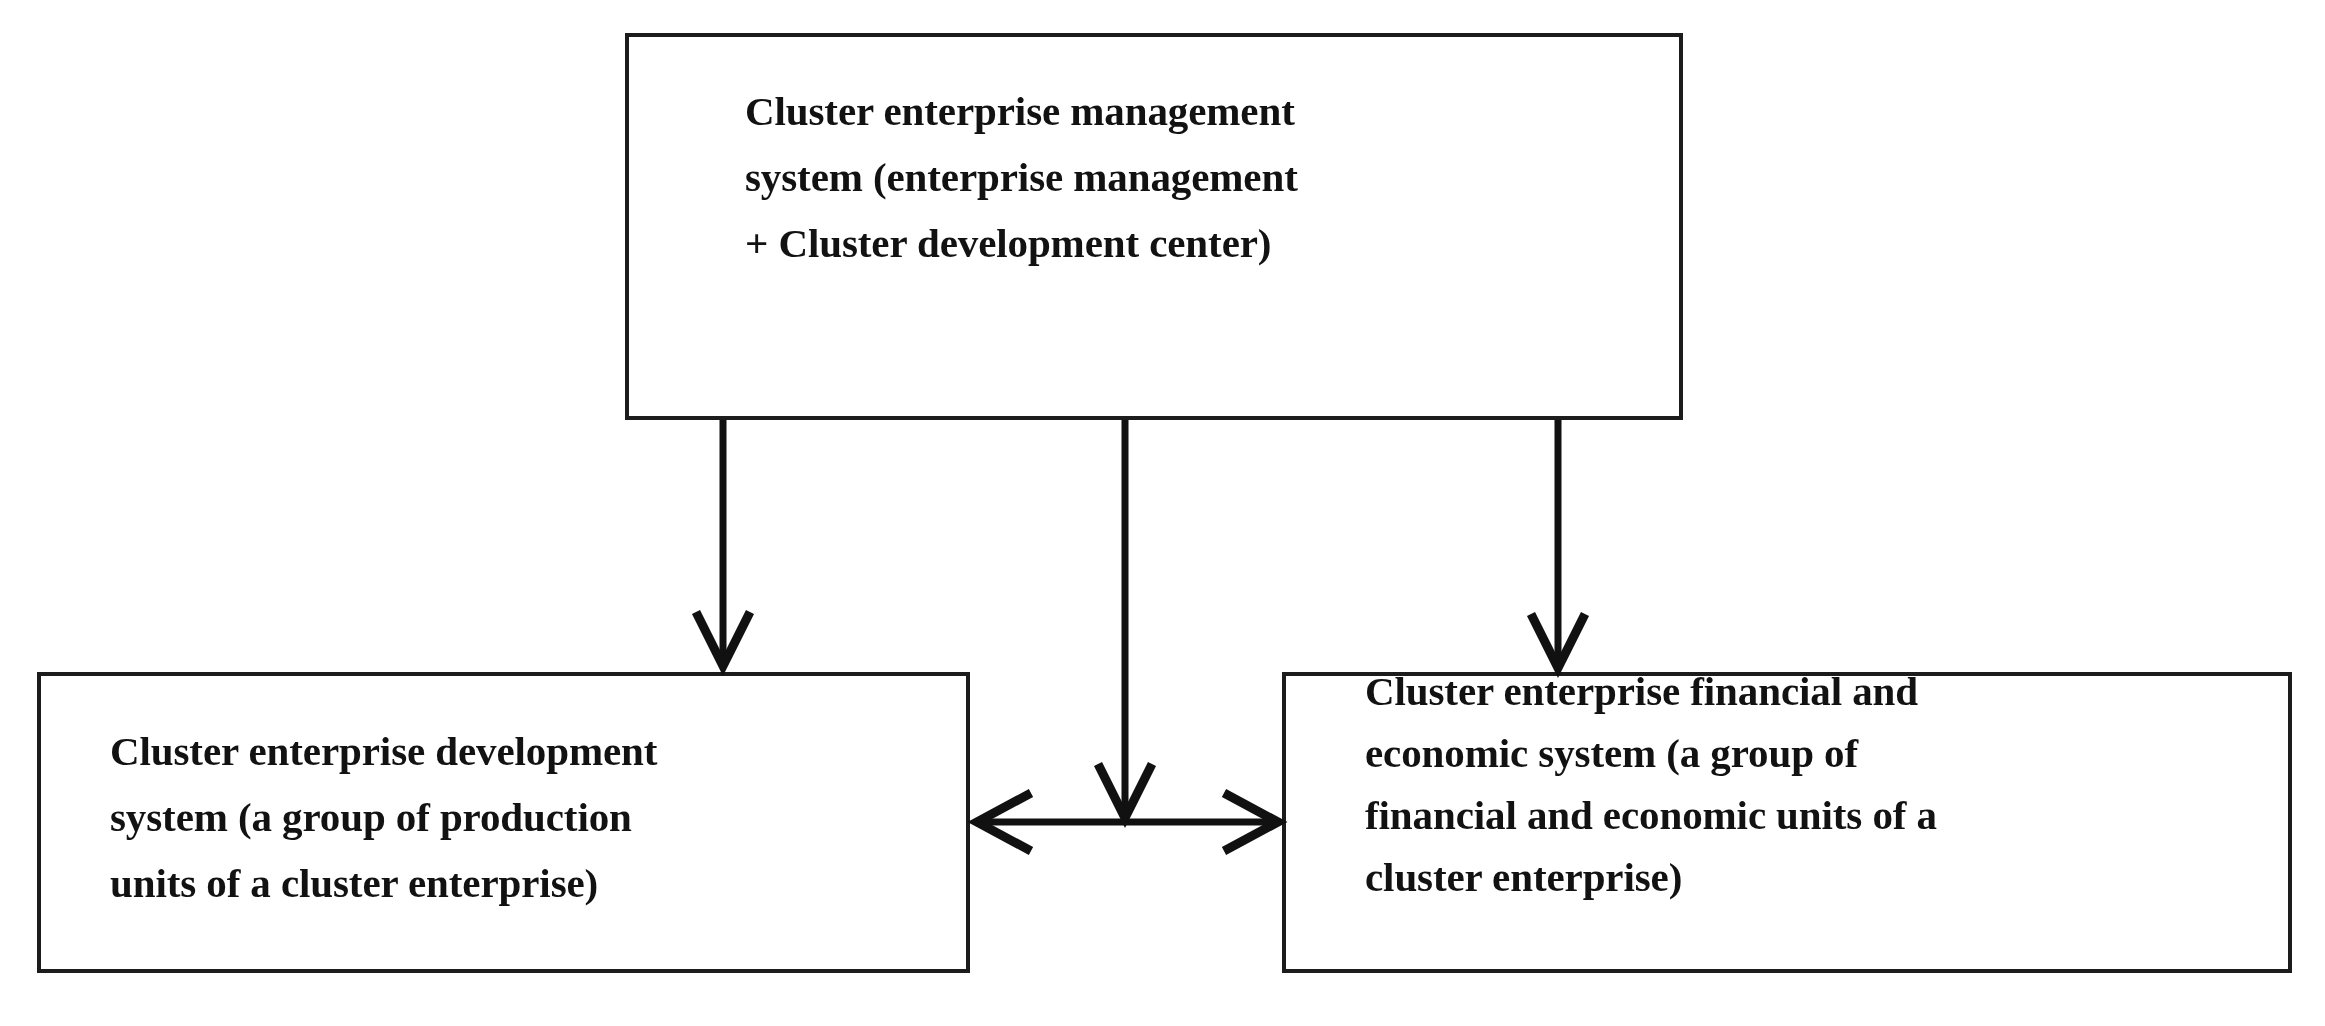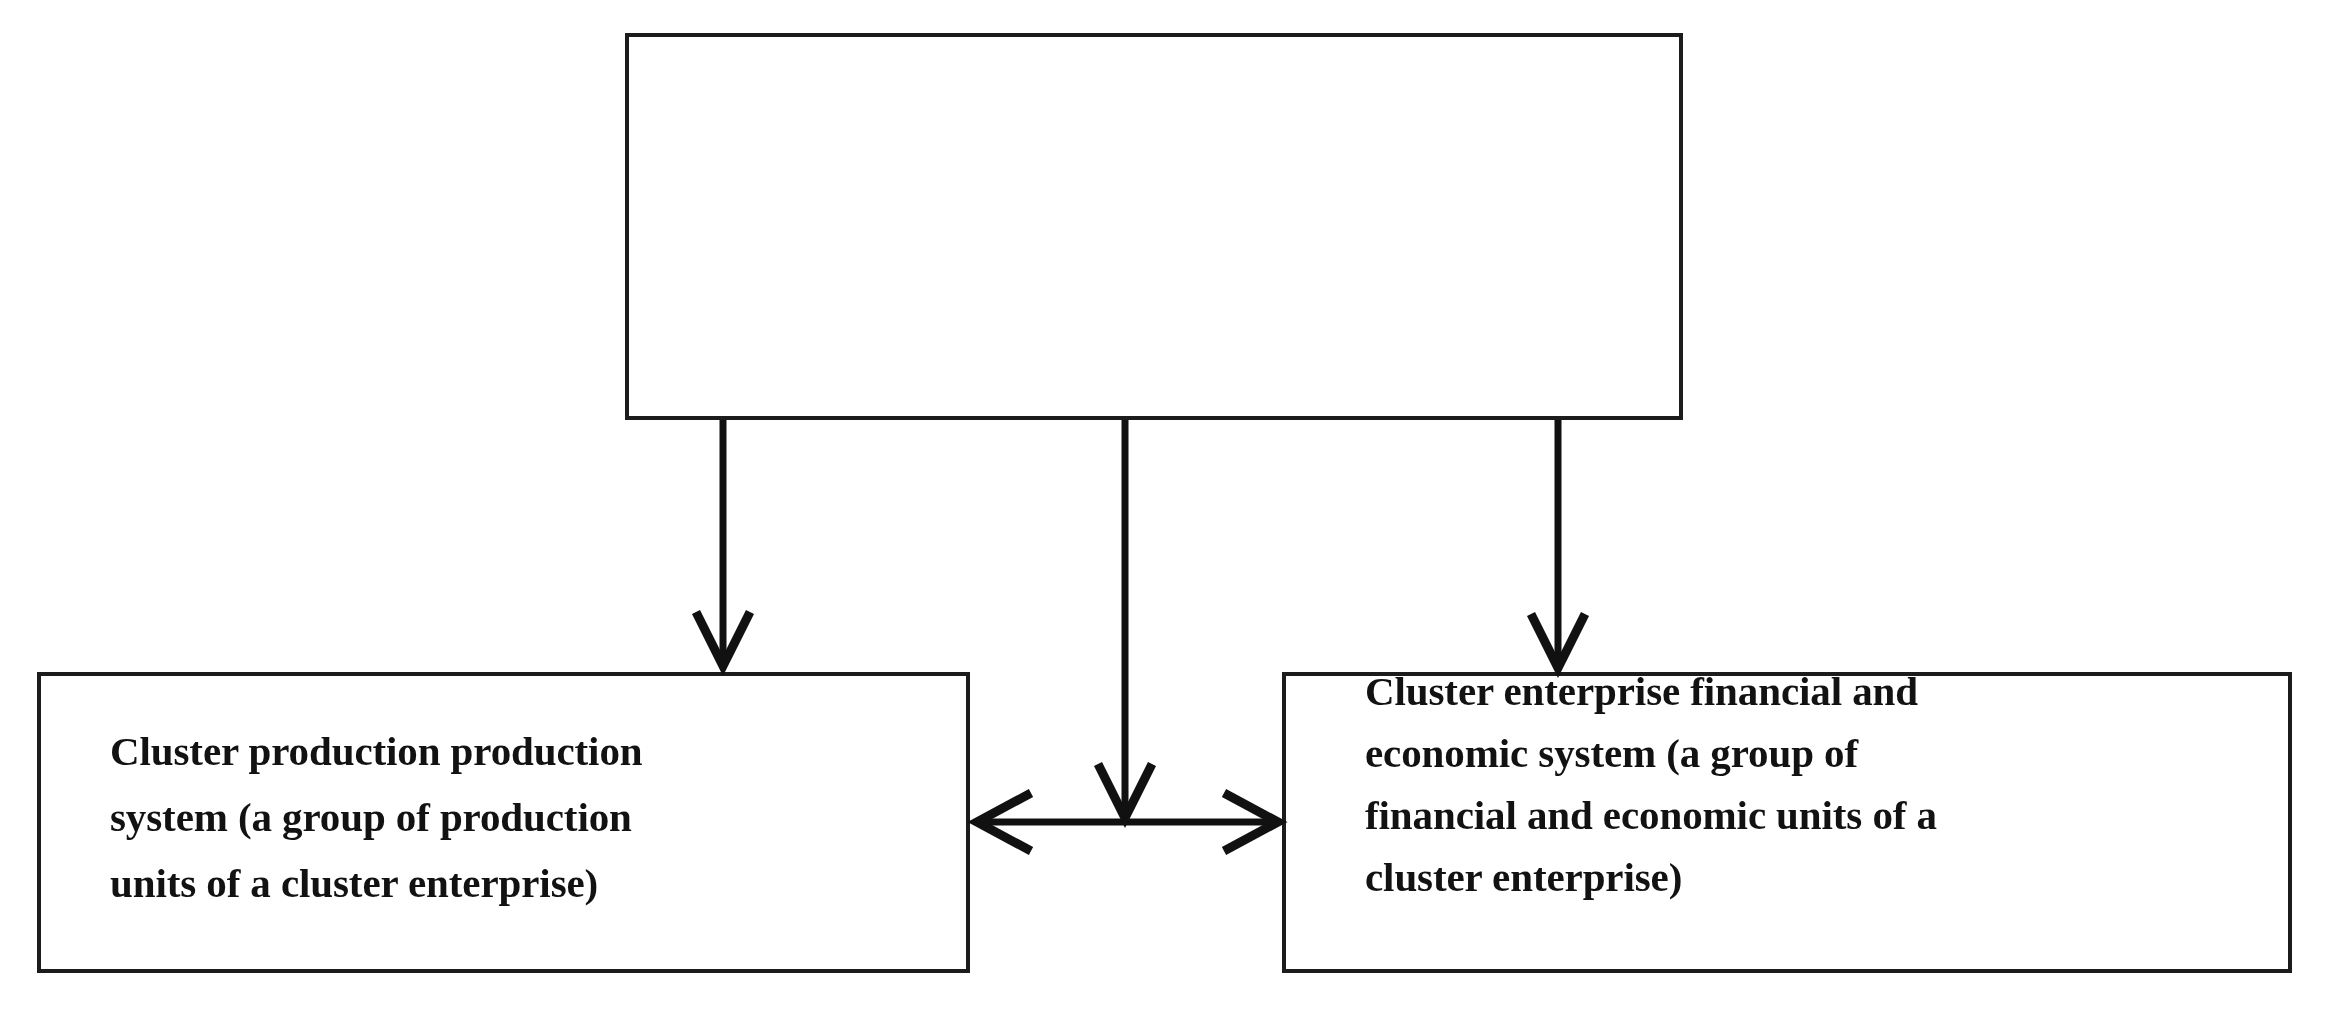--- a/index.html
+++ b/index.html
@@ -84,23 +84,26 @@
     stroke: #111111;
     fill: none;
   }
 </style>
 </head>
 <body>
 
 <div id="canvas">
 
   <div class="node-box" id="box-management"></div>
+  <div class="node-text" id="text-management">Cluster enterprise management
+system (enterprise management
++ Cluster development center)</div>
 
   <div class="node-box" id="box-production"></div>
-  <div class="node-text" id="text-production">Cluster production production
+  <div class="node-text" id="text-production">Cluster enterprise development
 system (a group of production
 units of a cluster enterprise)</div>
 
   <div class="node-box" id="box-financial"></div>
   <div class="node-text" id="text-financial">Cluster enterprise financial and
 economic system (a group of
 financial and economic units of a
 cluster enterprise)</div>
 
   <svg id="connectors" viewBox="0 0 2325 1026">

